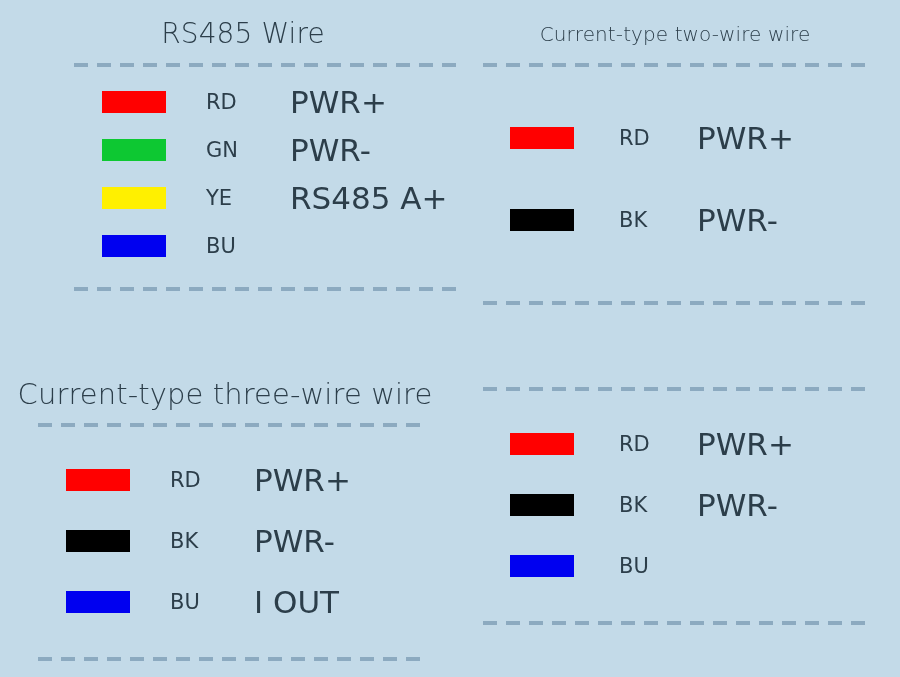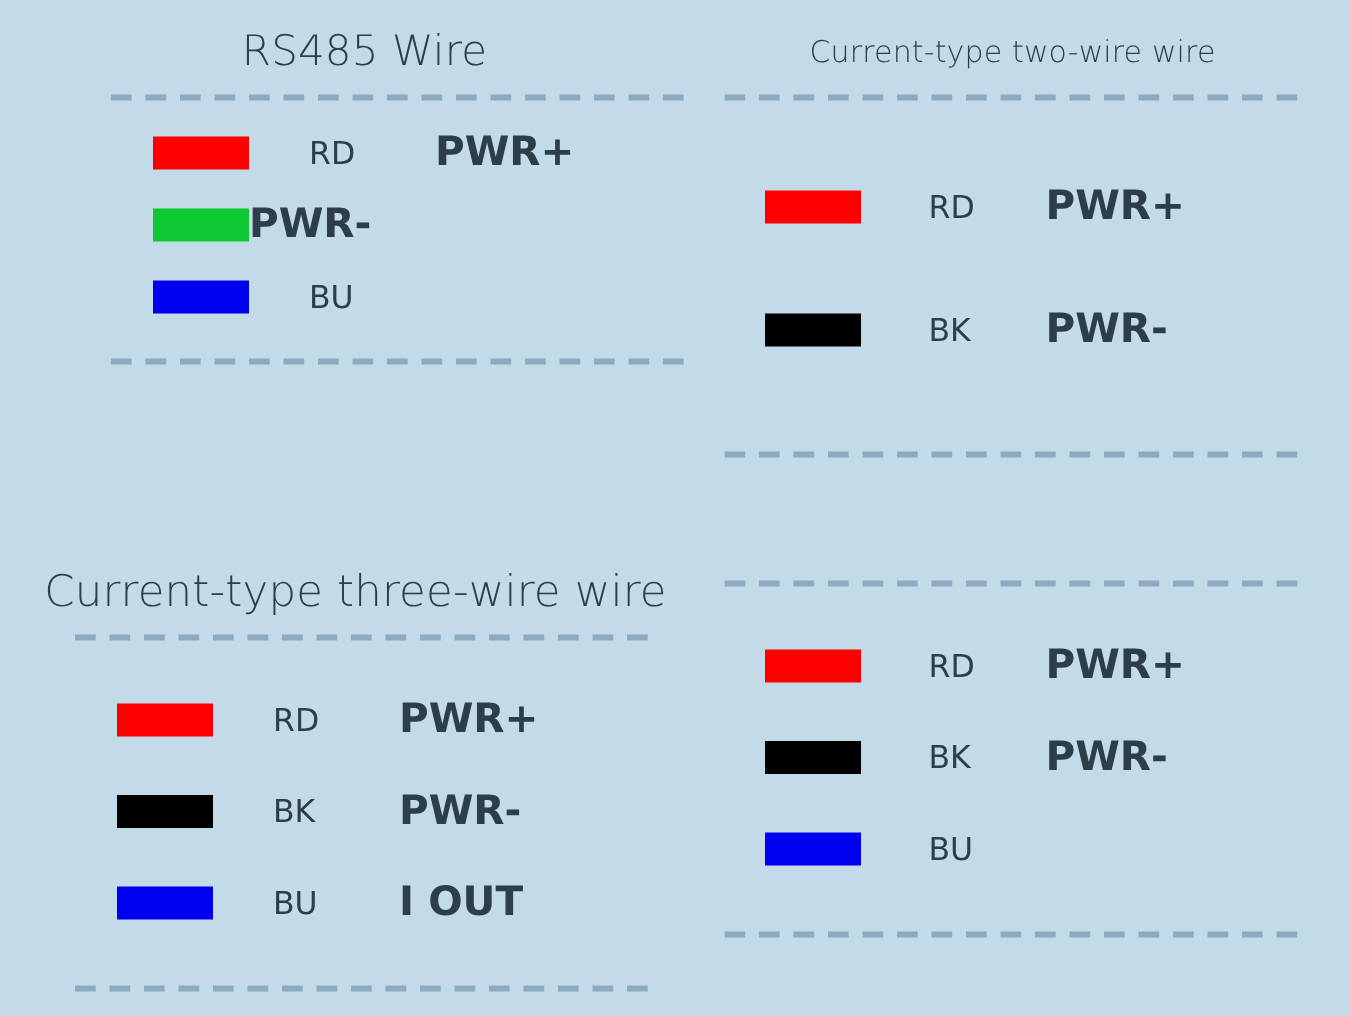--- a/index.html
+++ b/index.html
@@ -19,21 +19,21 @@
     width: 900px;
     height: 677px;
   }
   .panel {
     position: absolute;
     box-sizing: border-box;
   }
   
   .panel.q-tl { left: 0px;   top: 16px;  width: 450px; padding-left: 36px; }
   .panel.q-tr { left: 450px; top: 16px;  width: 450px; }
-  .panel.q-bl { left: 12px;   top: 376px; width: 450px; }
+  .panel.q-bl { left: 0px;   top: 376px; width: 450px; }
   .panel.q-br { left: 450px; top: 376px; width: 450px; }
 
   .panel-title {
     text-align: center;
     font-size: 29px;
     font-weight: 300;
     line-height: 36px;
     letter-spacing: 0.1px;
     white-space: nowrap;
     color: #2c3e4a;
@@ -72,22 +72,22 @@
     flex: 0 0 auto;
   }
   .code {
     font-size: 21px;
     font-weight: 400;
     line-height: 30px;
     flex: 0 0 auto;
     white-space: nowrap;
   }
   .func {
-    font-size: 27px;
-    font-weight: 700;
+    font-size: 31px;
+    font-weight: 400;
     line-height: 30px;
     flex: 0 0 auto;
     white-space: nowrap;
   }
 
   
   .panel.q-tl .rows { padding-top: 11px; padding-bottom: 17px; }
   .panel.q-tl .row { height: 48px; padding-left: 66px; }
   .panel.q-tl .code { width: 84px; margin-left: 40px; }
 
@@ -115,21 +115,27 @@
     <div class="panel-title">RS485 Wire</div>
     <div class="rule top"></div>
     <div class="rows">
       <div class="row">
         <span class="swatch" style="background-color: rgb(255, 0, 0);"></span>
         <span class="code">RD</span>
         <span class="func">PWR+</span>
       </div>
       <div class="row">
         <span class="swatch" style="background-color: rgb(13, 200, 50);"></span>
-        <span class="func">PWR-</span>
+        <span class="code">GN</span>
+        <span class="func">PWR-</span>
+      </div>
+      <div class="row">
+        <span class="swatch" style="background-color: rgb(255, 240, 0);"></span>
+        <span class="code">YE</span>
+        <span class="func">RS485 A+</span>
       </div>
       <div class="row">
         <span class="swatch" style="background-color: rgb(0, 0, 240);"></span>
         <span class="code">BU</span>
       </div>
     </div>
     <div class="rule bottom"></div>
   </div>
 
   <div class="panel q-tr">

